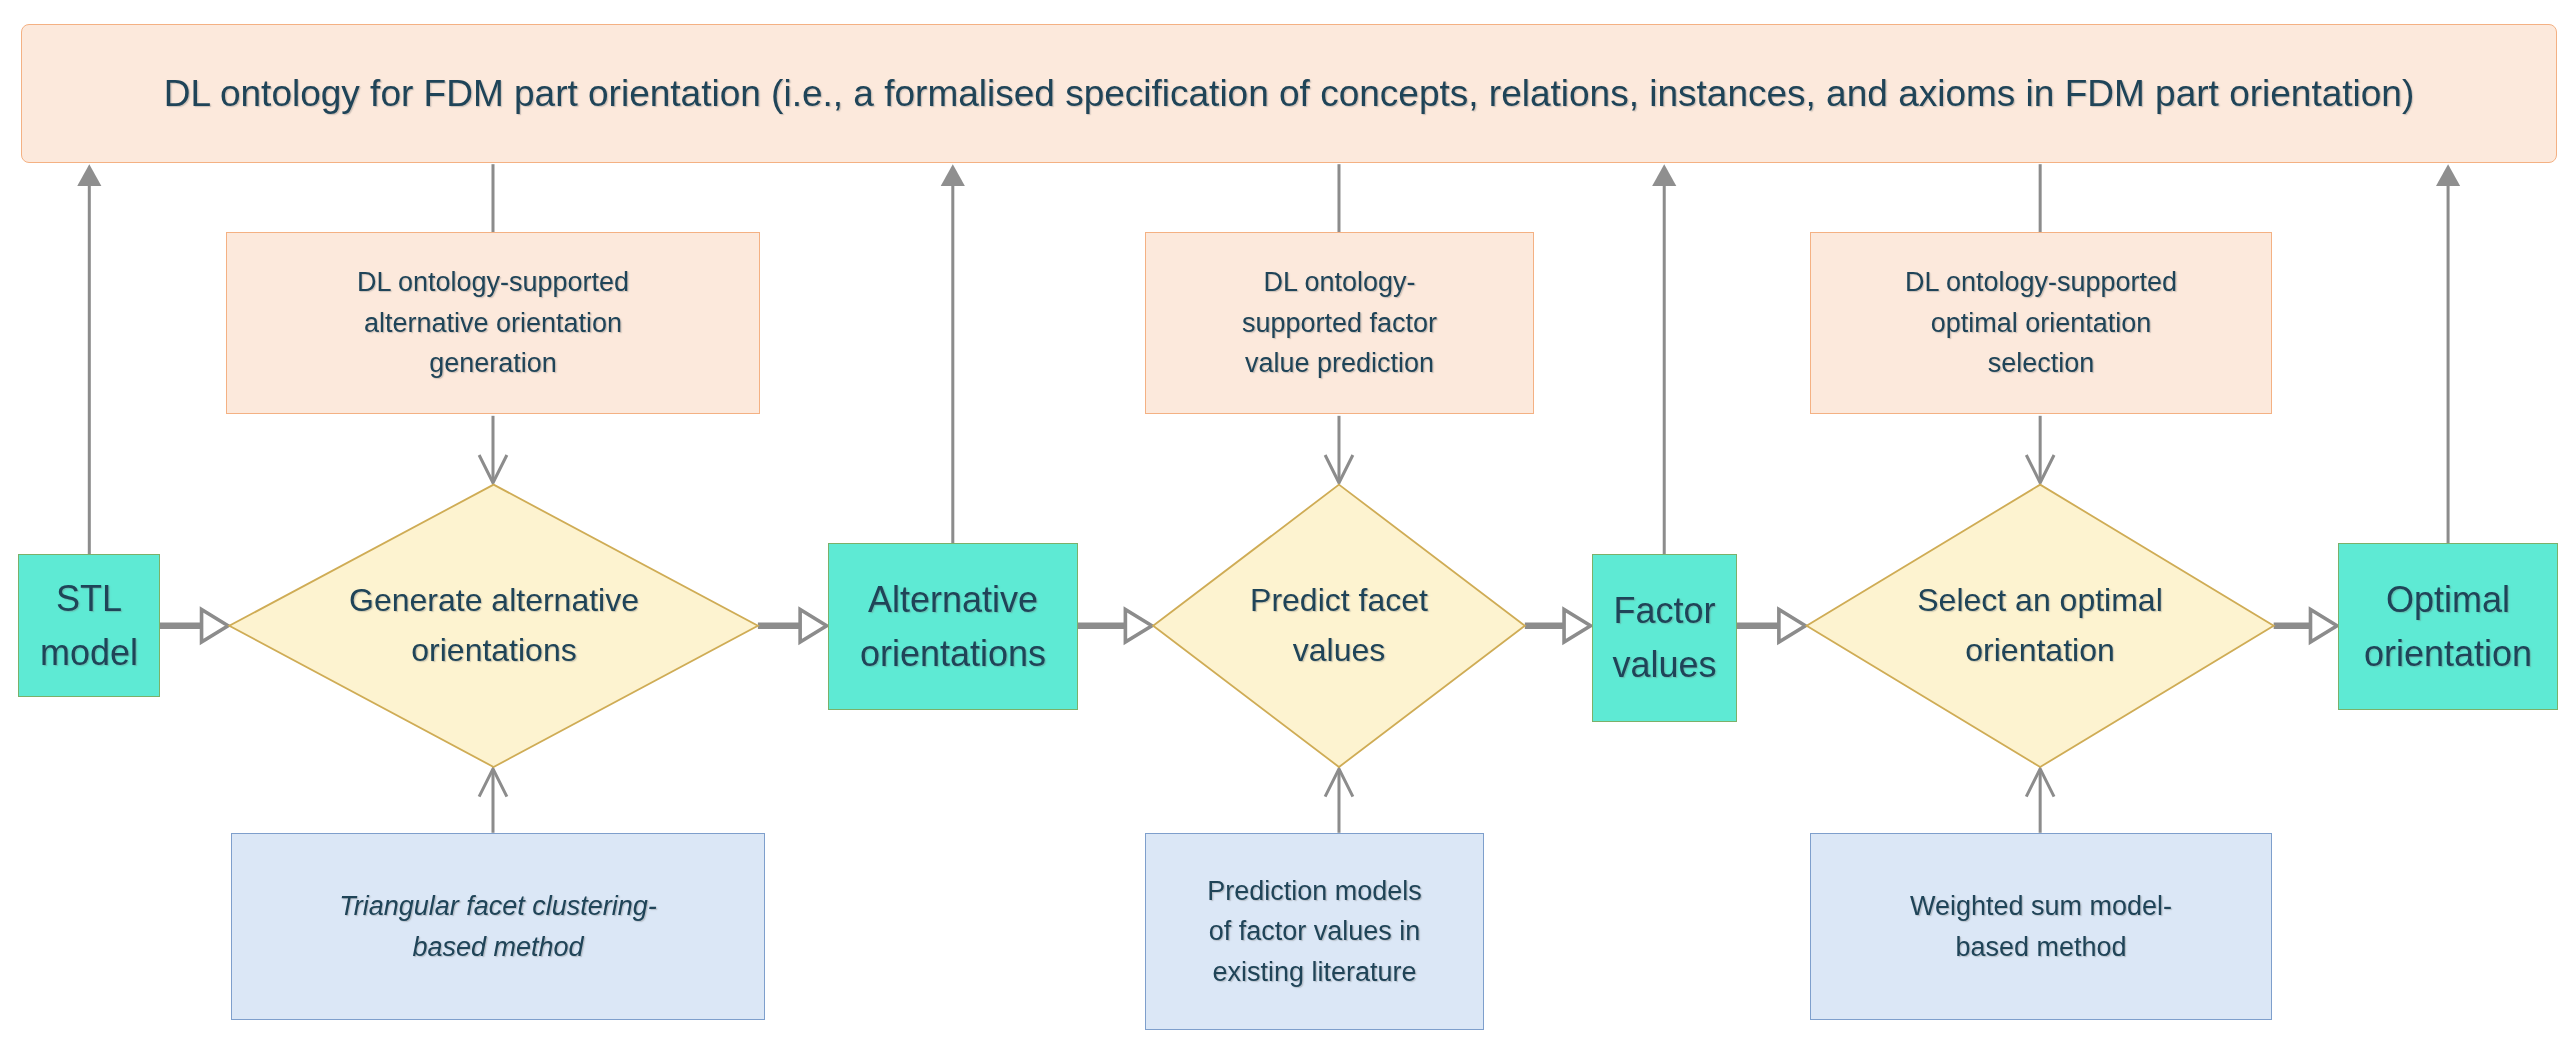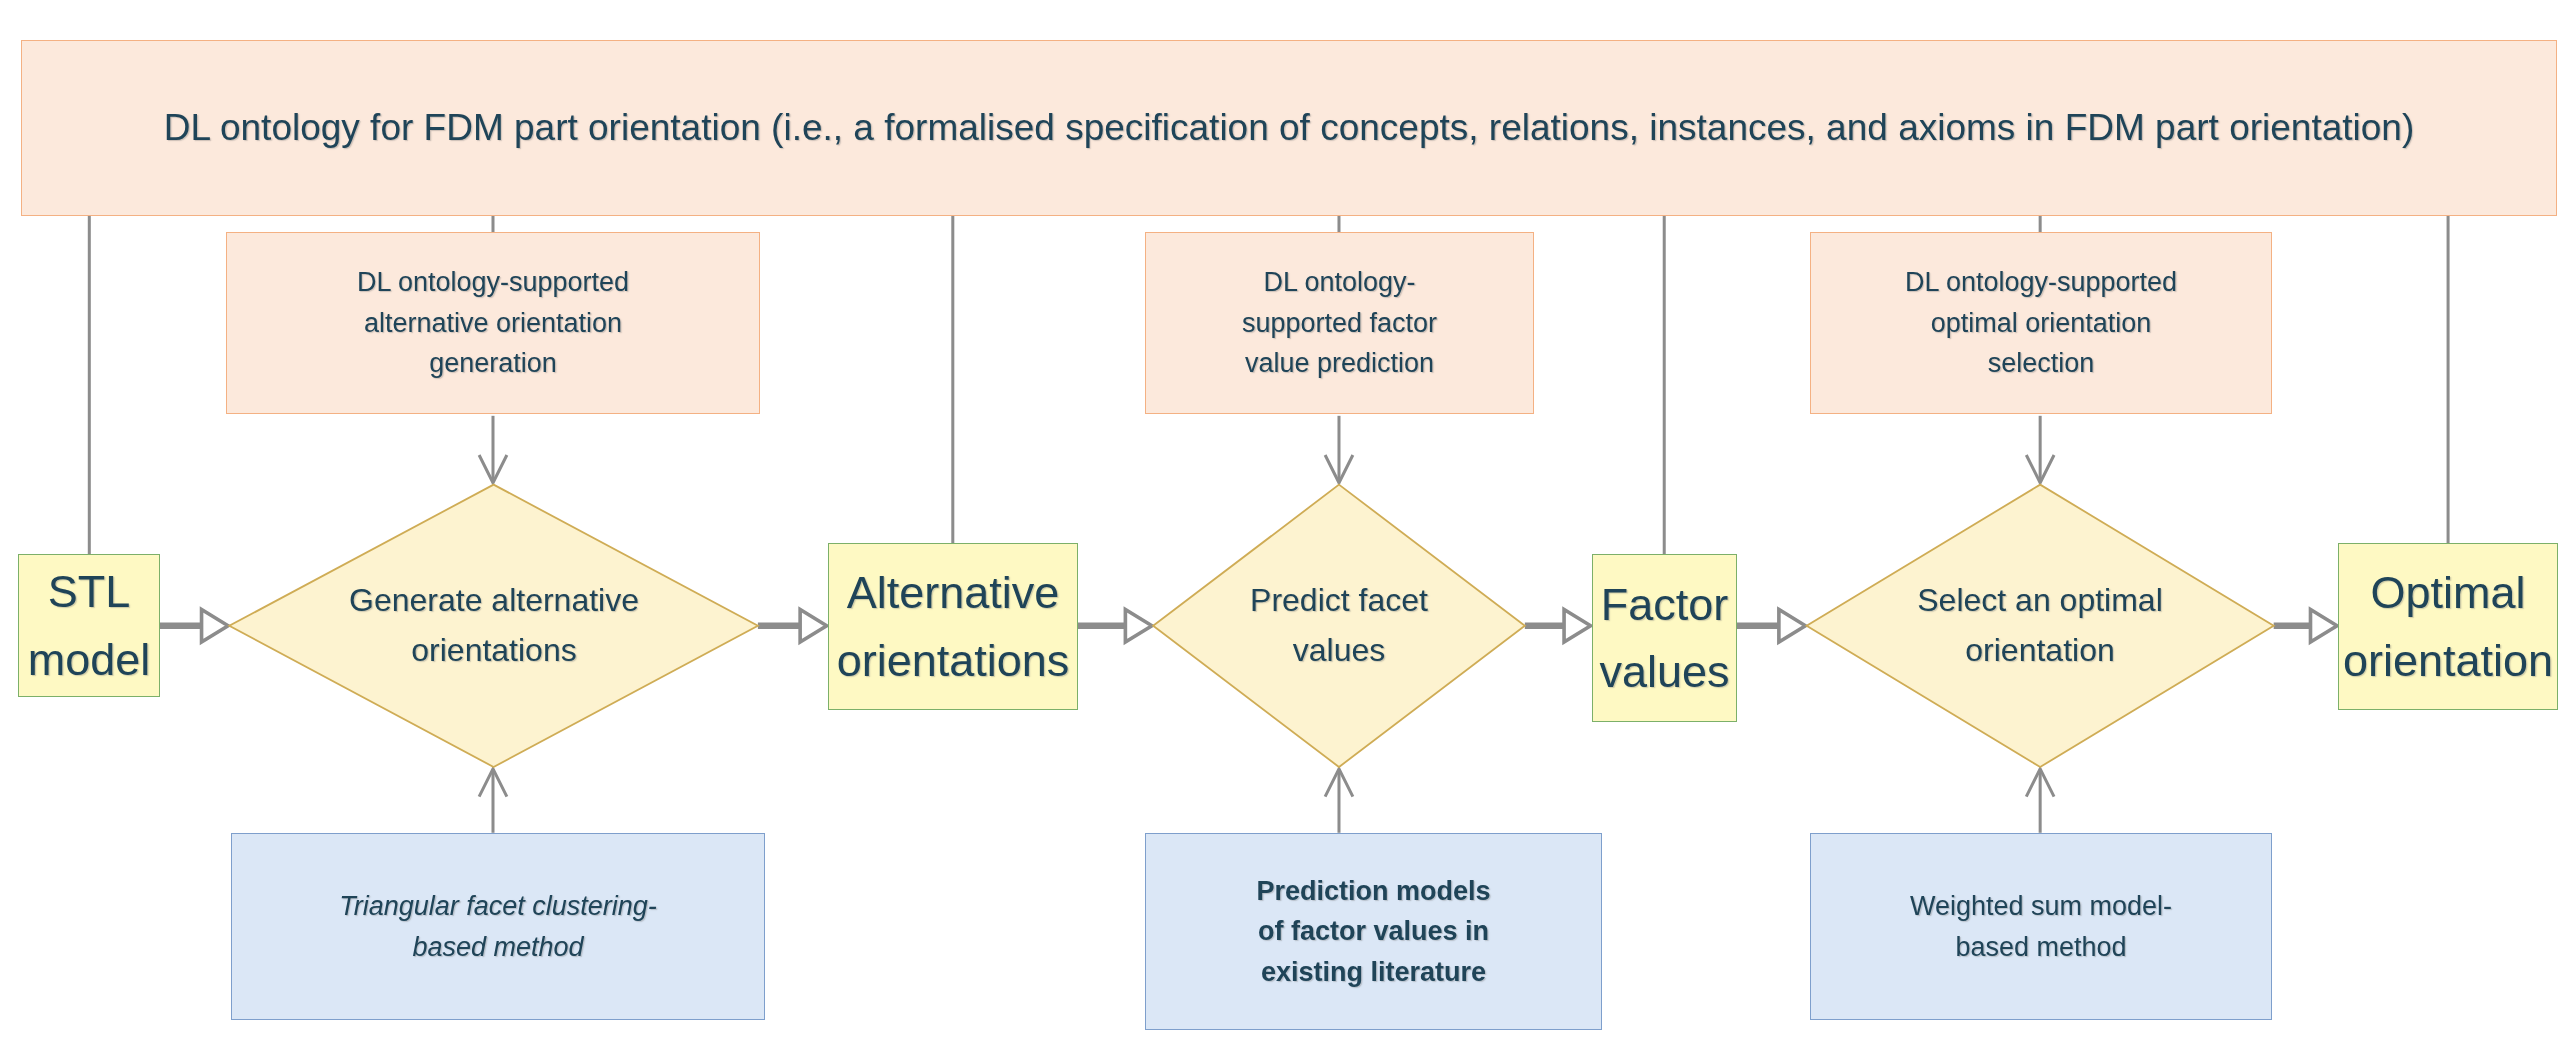--- a/index.html
+++ b/index.html
@@ -33,23 +33,23 @@
     background: #fce9dc;
     border: 1.8px solid #f4b183;
     font-size: 37px;
     white-space: nowrap;
   }
   .ontology-box {
     background: #fce9dc;
     border: 1.8px solid #f4b183;
   }
   .artifact-box {
-    background: #fef9c3;
+    background: #5eead4;
     border: 1.8px solid #7cb069;
-    font-size: 45px;
+    font-size: 36px;
   }
   .method-box {
     background: #dbe7f6;
     border: 1.8px solid #7e9fcc;
   }
   .diamond-label {
     position: absolute;
     display: flex;
     align-items: center;
     justify-content: center;
@@ -137,21 +137,21 @@
     <g>
       <line x1="3768" y1="1037" x2="3829" y2="1037" stroke="#8c8c8c" stroke-width="11"></line>
       <polygon points="3873,1037 3829,1010 3829,1064" fill="#ffffff" stroke="#8c8c8c" stroke-width="6"></polygon>
     </g>
 
     <polygon points="818,803 1256,1037 818,1271 380,1037" stroke-width="3" fill="#fdf3d0" stroke="#cfac55"></polygon>
     <polygon points="2219,803 2527,1037 2219,1271 1911,1037" stroke-width="3" fill="#fdf3d0" stroke="#cfac55"></polygon>
     <polygon points="3381,803 3768,1037 3381,1271 2994,1037" stroke-width="3" fill="#fdf3d0" stroke="#cfac55"></polygon>
   </svg>
 
-  <div class="node banner" style="left:21px; top:40px; width:2536px; height:176px;">DL ontology for FDM part orientation (i.e., a formalised specification of concepts, relations, instances, and axioms in FDM part orientation)</div>
+  <div class="node banner" style="left:21px; top:24px; width:2536px; height:139px;border-radius:8px;">DL ontology for FDM part orientation (i.e., a formalised specification of concepts, relations, instances, and axioms in FDM part orientation)</div>
 
   <div class="node ontology-box" style="left:226px; top:232px; width:534px; height:182px;">DL ontology-supported
 alternative orientation
 generation</div>
   <div class="node ontology-box" style="left:1145px; top:232px; width:389px; height:182px;">DL ontology-
 supported factor
 value prediction</div>
   <div class="node ontology-box" style="left:1810px; top:232px; width:462px; height:182px;">DL ontology-supported
 optimal orientation
 selection</div>
@@ -167,20 +167,20 @@
 
   <div class="diamond-label" style="left:301px; top:529px; width:386px; height:193px;">Generate alternative
 orientations</div>
   <div class="diamond-label" style="left:1188px; top:529px; width:302px; height:193px;">Predict facet
 values</div>
   <div class="diamond-label" style="left:1853px; top:529px; width:374px; height:193px;">Select an optimal
 orientation</div>
 
   <div class="node method-box" style="left:231px; top:833px; width:534px; height:187px;font-style:italic;">Triangular facet clustering-
 based method</div>
-  <div class="node method-box" style="left:1145px; top:833px; width:457px; height:197px;font-weight:bold;">Prediction models
+  <div class="node method-box" style="left:1145px; top:833px; width:339px; height:197px;">Prediction models
 of factor values in
 existing literature</div>
   <div class="node method-box" style="left:1810px; top:833px; width:462px; height:187px;">Weighted sum model-
 based method</div>
 
 </div>
 
 
 </body></html>

